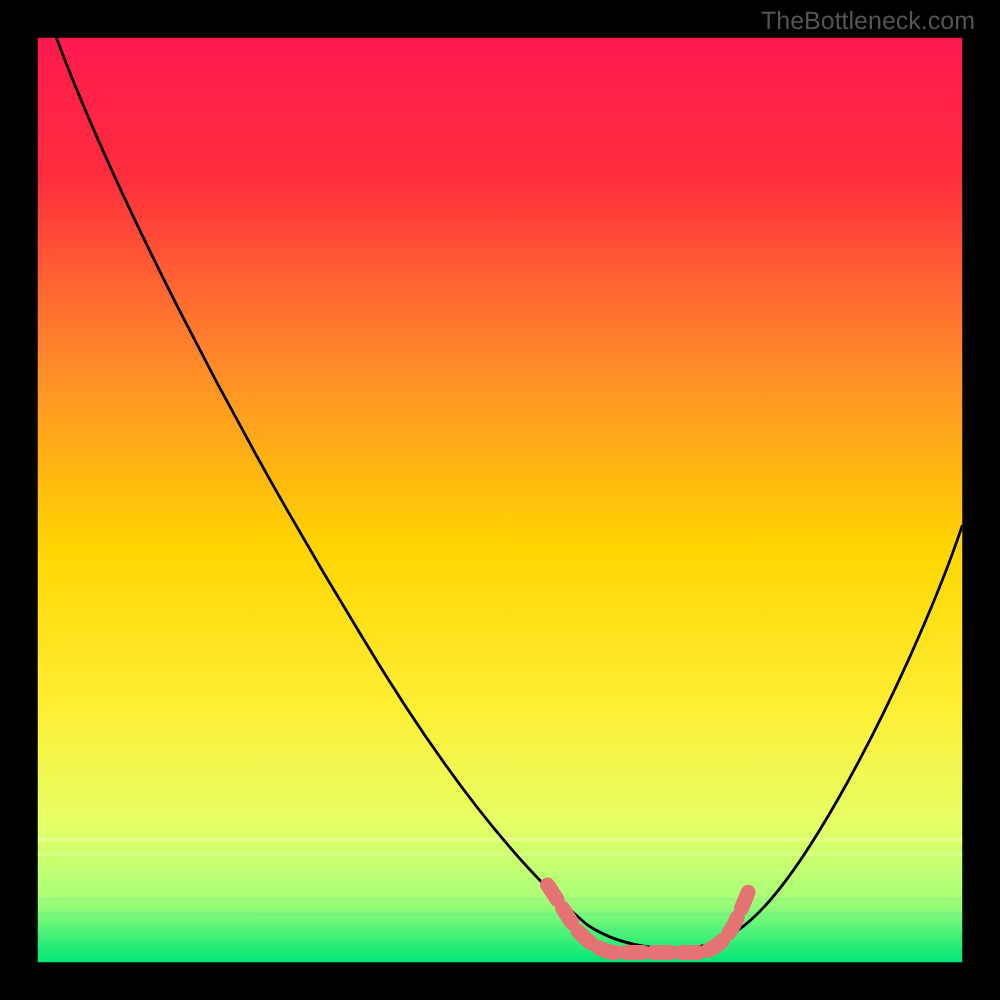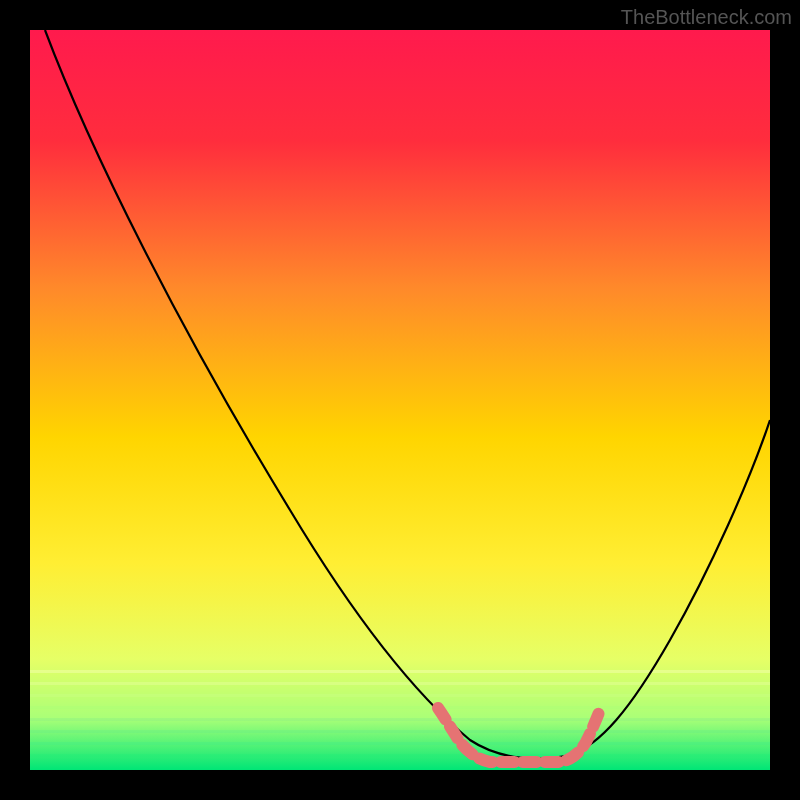--- a/index.html
+++ b/index.html
@@ -7,21 +7,21 @@
     padding: 0;
     width: 800px;
     height: 800px;
     background: #000;
     font-family: Arial, sans-serif;
     position: relative;
   }
   .watermark {
     position: absolute;
     top: 6px;
-    right: 8px;
+    right: 20px;
     color: #555;
     font-size: 20px;
     font-weight: 500;
     z-index: 10;
   }
   .frame {
     position: absolute;
     left: 30px;
     top: 30px;
     width: 740px;

